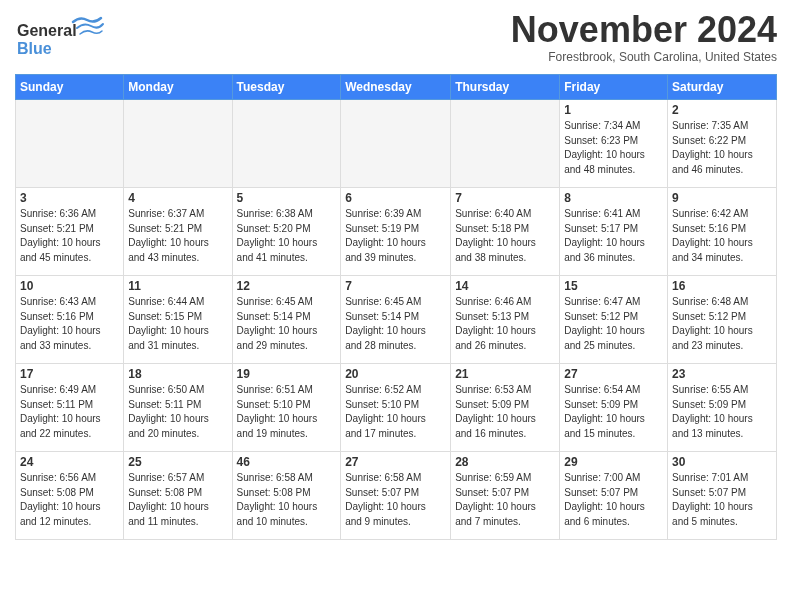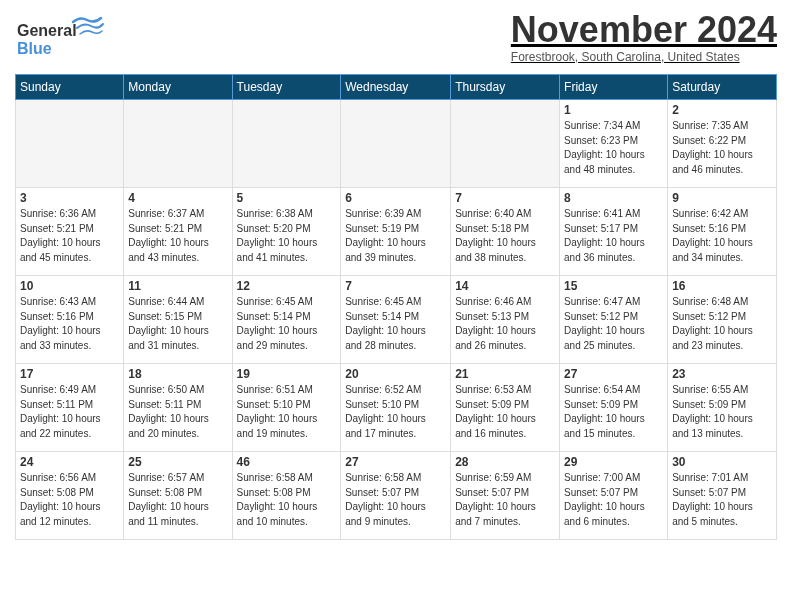--- a/index.html
+++ b/index.html
@@ -21,43 +21,42 @@
       align-items: flex-start;
       margin-bottom: 8px;
     }
     .logo {
       display: flex;
       flex-direction: column;
       align-items: flex-end;
       margin-top: 4px;
     }
     .title-block {
-      text-align: left;
-      text-decoration: underline;
+      text-align: right;
     }
     .month-title {
       font-size: 36px;
       font-weight: bold;
       color: #333;
       line-height: 1.1;
     }
     .location {
       font-size: 12px;
       color: #555;
     }
     .calendar {
       width: 100%;
       border-collapse: collapse;
       border: 1px solid #ccc;
     }
     .calendar th {
-      background: #0c4a6e;
+      background: #3b82f6;
       color: #fff;
       font-size: 12px;
-      font-weight: normal;
+      font-weight: bold;
       padding: 5px 4px;
       text-align: left;
       border: 1px solid #5599dd;
     }
     .calendar td {
       vertical-align: top;
       border: 1px solid #ddd;
       padding: 3px 4px;
       width: 113px;
       min-height: 80px;

